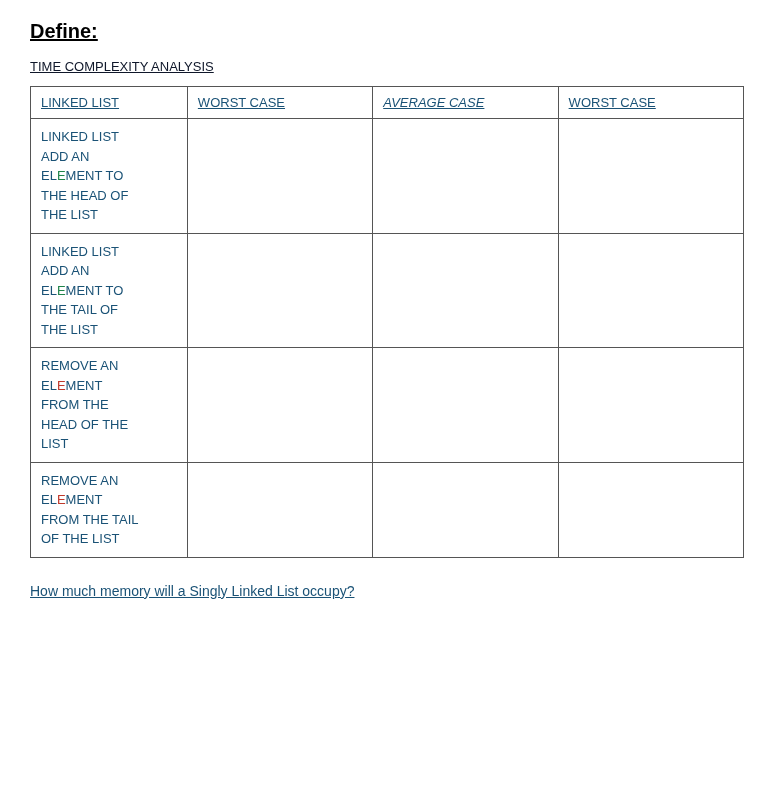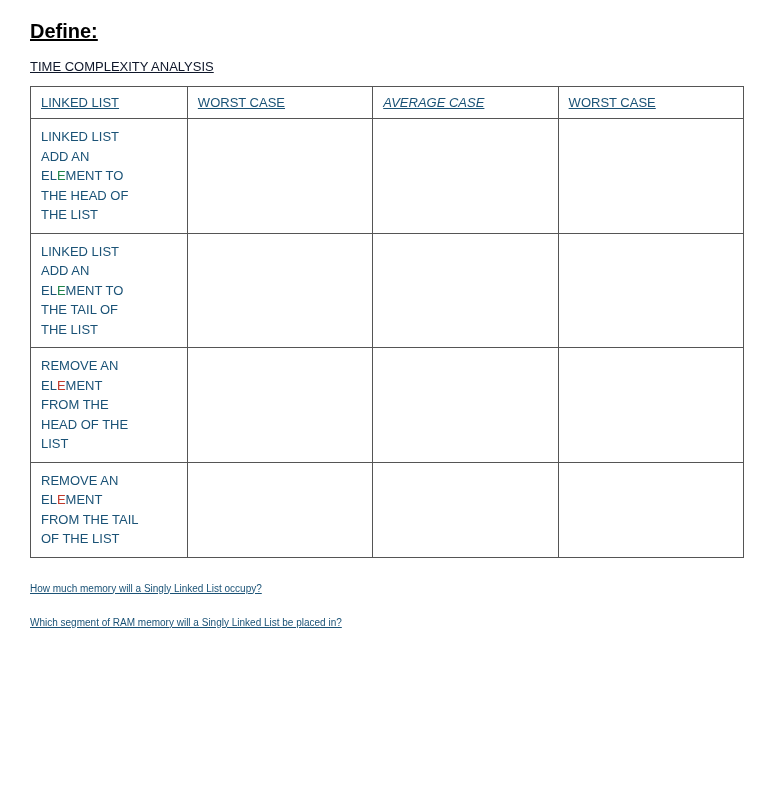--- a/index.html
+++ b/index.html
@@ -80,21 +80,21 @@
       min-height: 80px;
     }
 
     .memory-section {
       margin-top: 10px;
     }
 
     .question-link {
       color: #1a5276;
       text-decoration: underline;
-      font-size: 10px;
+      font-size: 14px;
       cursor: pointer;
       display: block;
       margin-bottom: 20px;
       line-height: 1.4;
     }
   </style>
 </head>
 <body>
 
 
@@ -161,17 +161,16 @@
       <td class="col-best content-cell"></td>
     </tr>
   </tbody>
 </table>
 
 
 <div class="memory-section">
 
   <a class="question-link">How much memory will a Singly Linked List occupy?</a>
 
-  <a class="question-link">Which segment of RAM memory will a Singly Linked List be placed in?</a>
 </div>
 
 
 
 
 </body></html>

